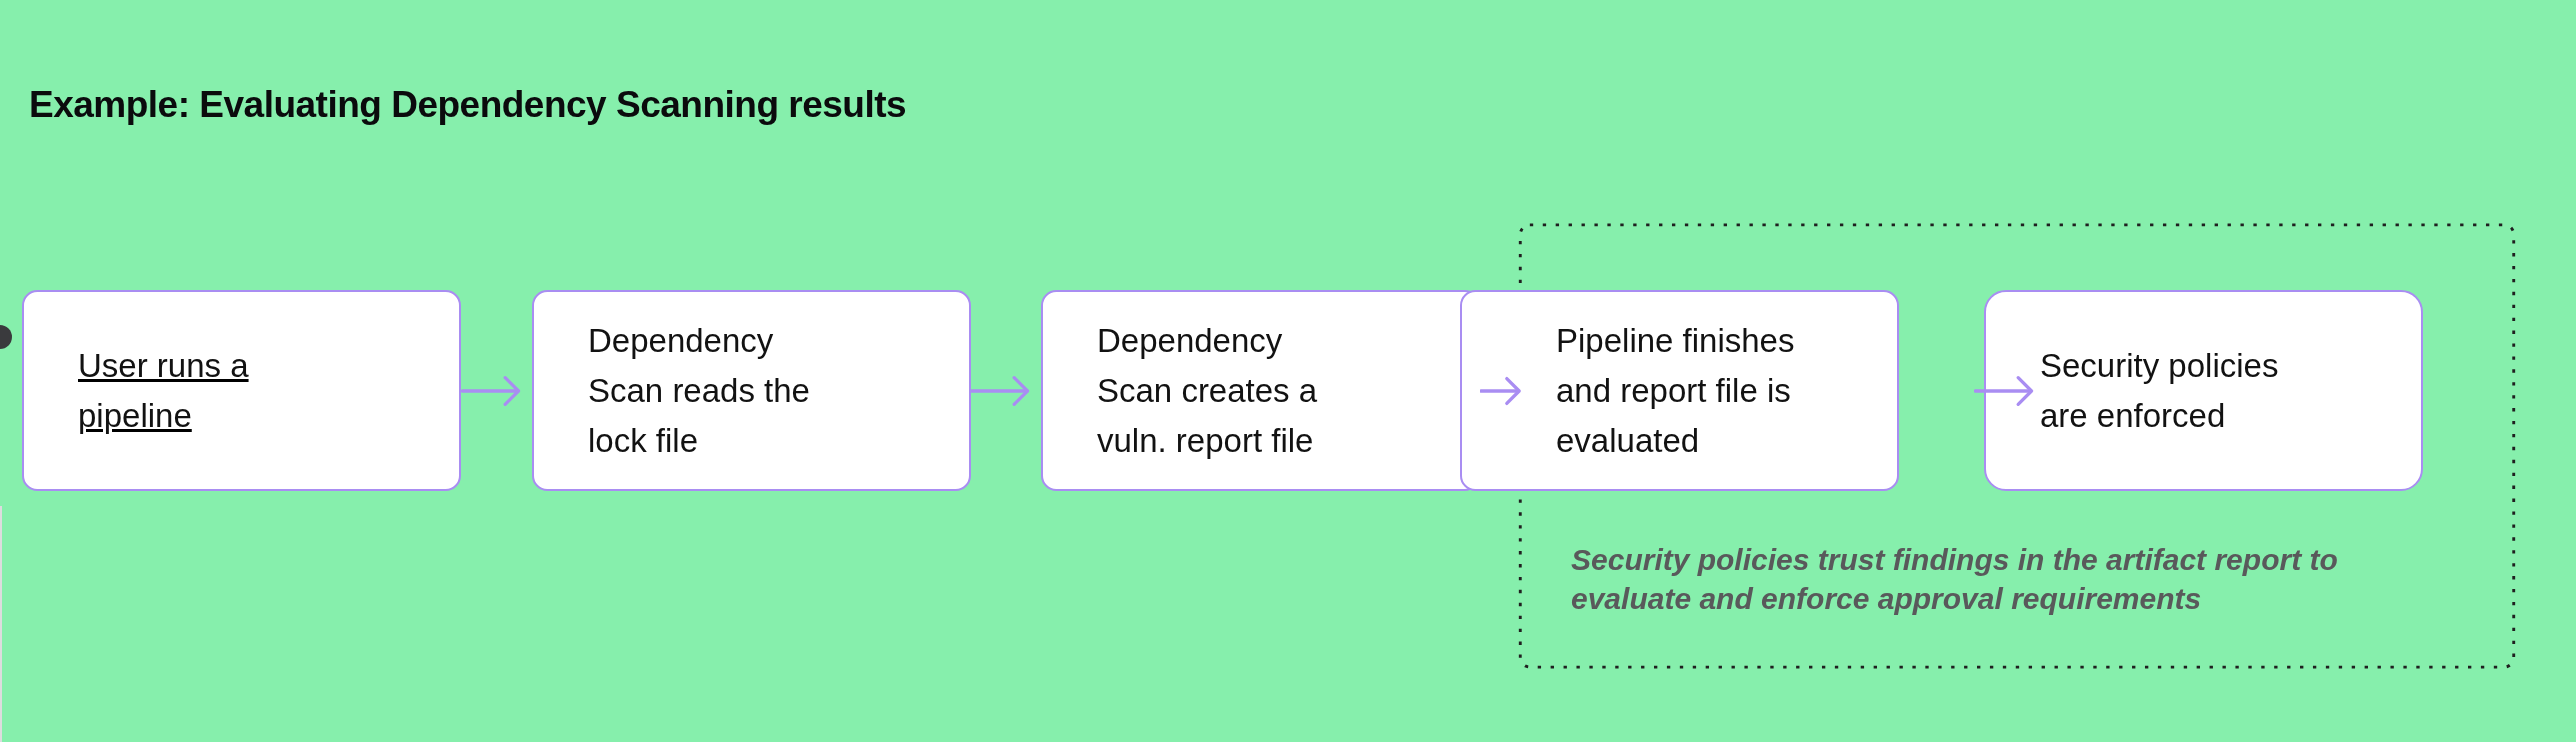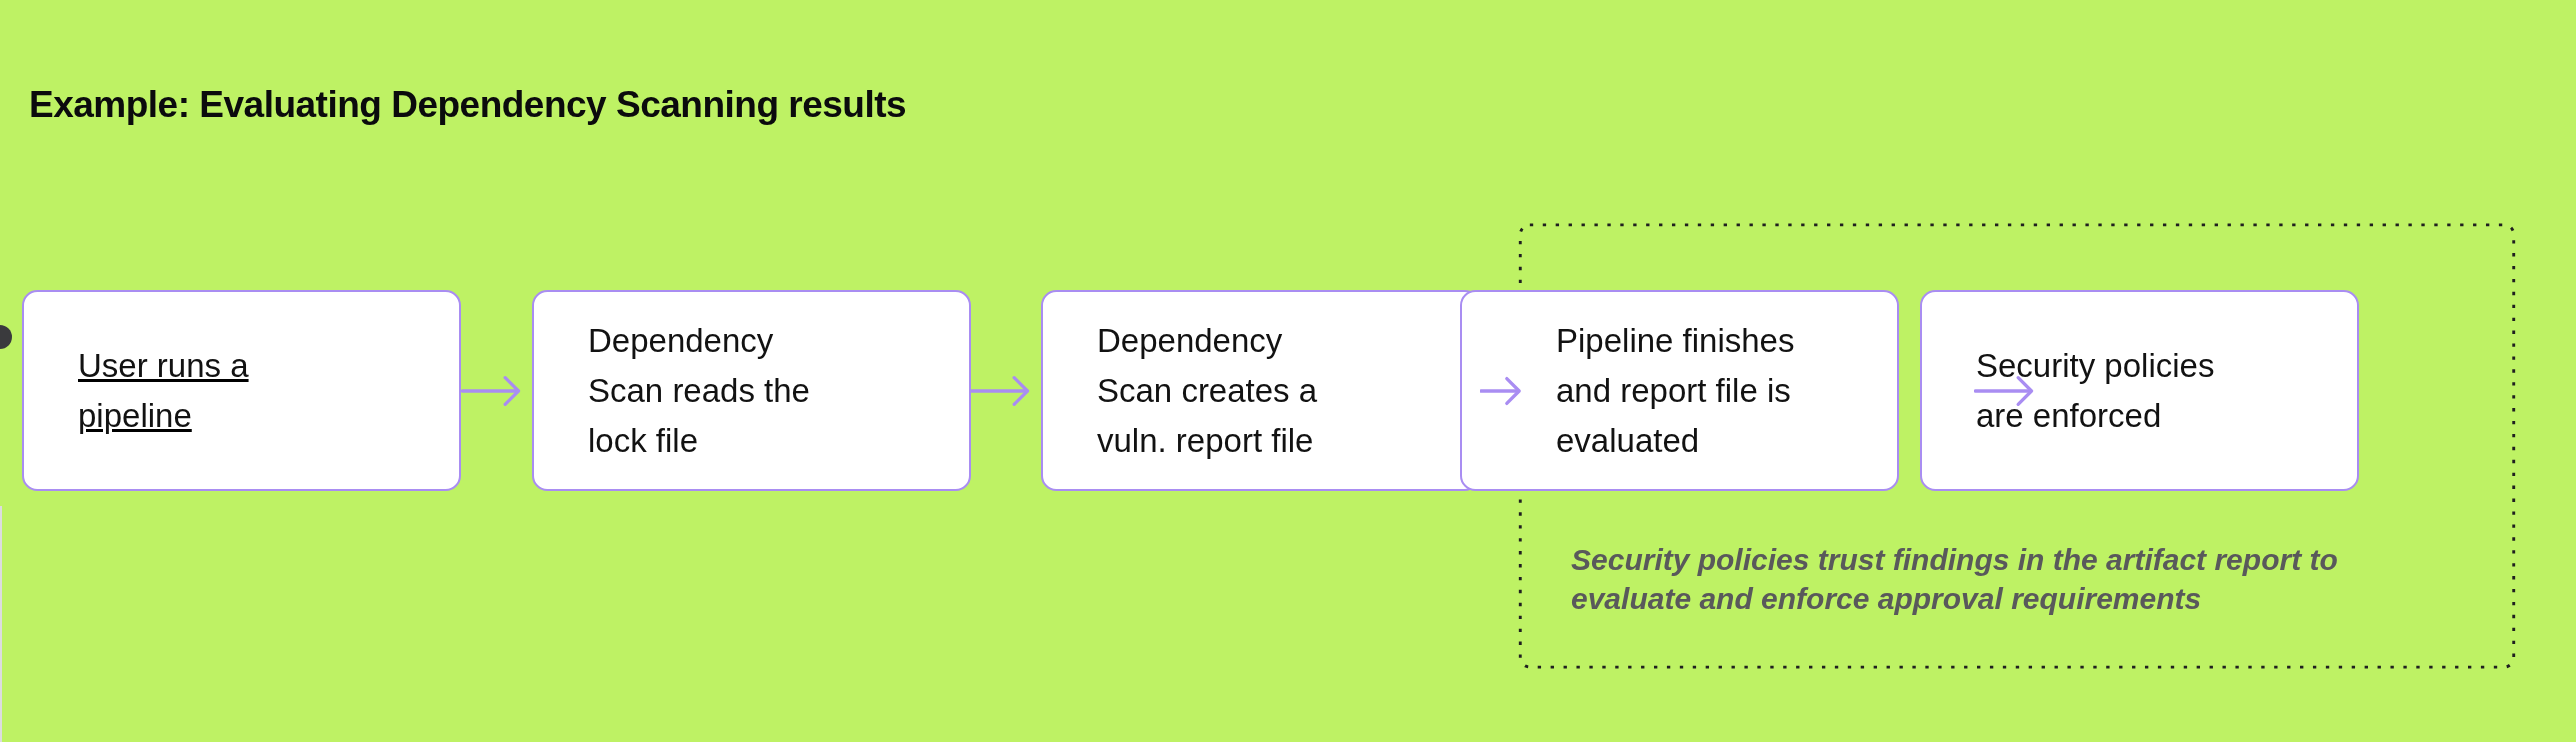--- a/index.html
+++ b/index.html
@@ -4,21 +4,21 @@
 <style>
   html, body {
     margin: 0;
     padding: 0;
     background: #ffffff;
   }
   #canvas {
     position: relative;
     width: 2576px;
     height: 742px;
-    background: #bef264;
+    background: #86efac;
     overflow: hidden;
     font-family: "Liberation Sans", sans-serif;
   }
   .page-title {
     position: absolute;
     left: 29px;
     top: 84px;
     font-size: 37px;
     font-weight: 700;
     letter-spacing: -0.5px;
@@ -42,21 +42,21 @@
     padding-right: 17px;
     font-size: 33px;
     line-height: 50px;
     color: #121212;
     white-space: pre-line;
   }
   .box-1 { left: 22px; text-decoration: underline; }
   .box-2 { left: 532px; }
   .box-3 { left: 1041px; }
   .box-4 { left: 1460px; padding-left: 40px; }
-  .box-5 { left: 1920px; }
+  .box-5 { left: 1984px; border-radius: 22px; }
   .flow-arrow {
     position: absolute;
     top: 371px;
     height: 40px;
   }
   .arrow-1 { left: 461px; width: 75px; }
   .arrow-2 { left: 970px; width: 75px; }
   .arrow-3 { left: 1480px; width: 46px; }
   .arrow-4 { left: 1974px; width: 75px; }
   .policy-group {

